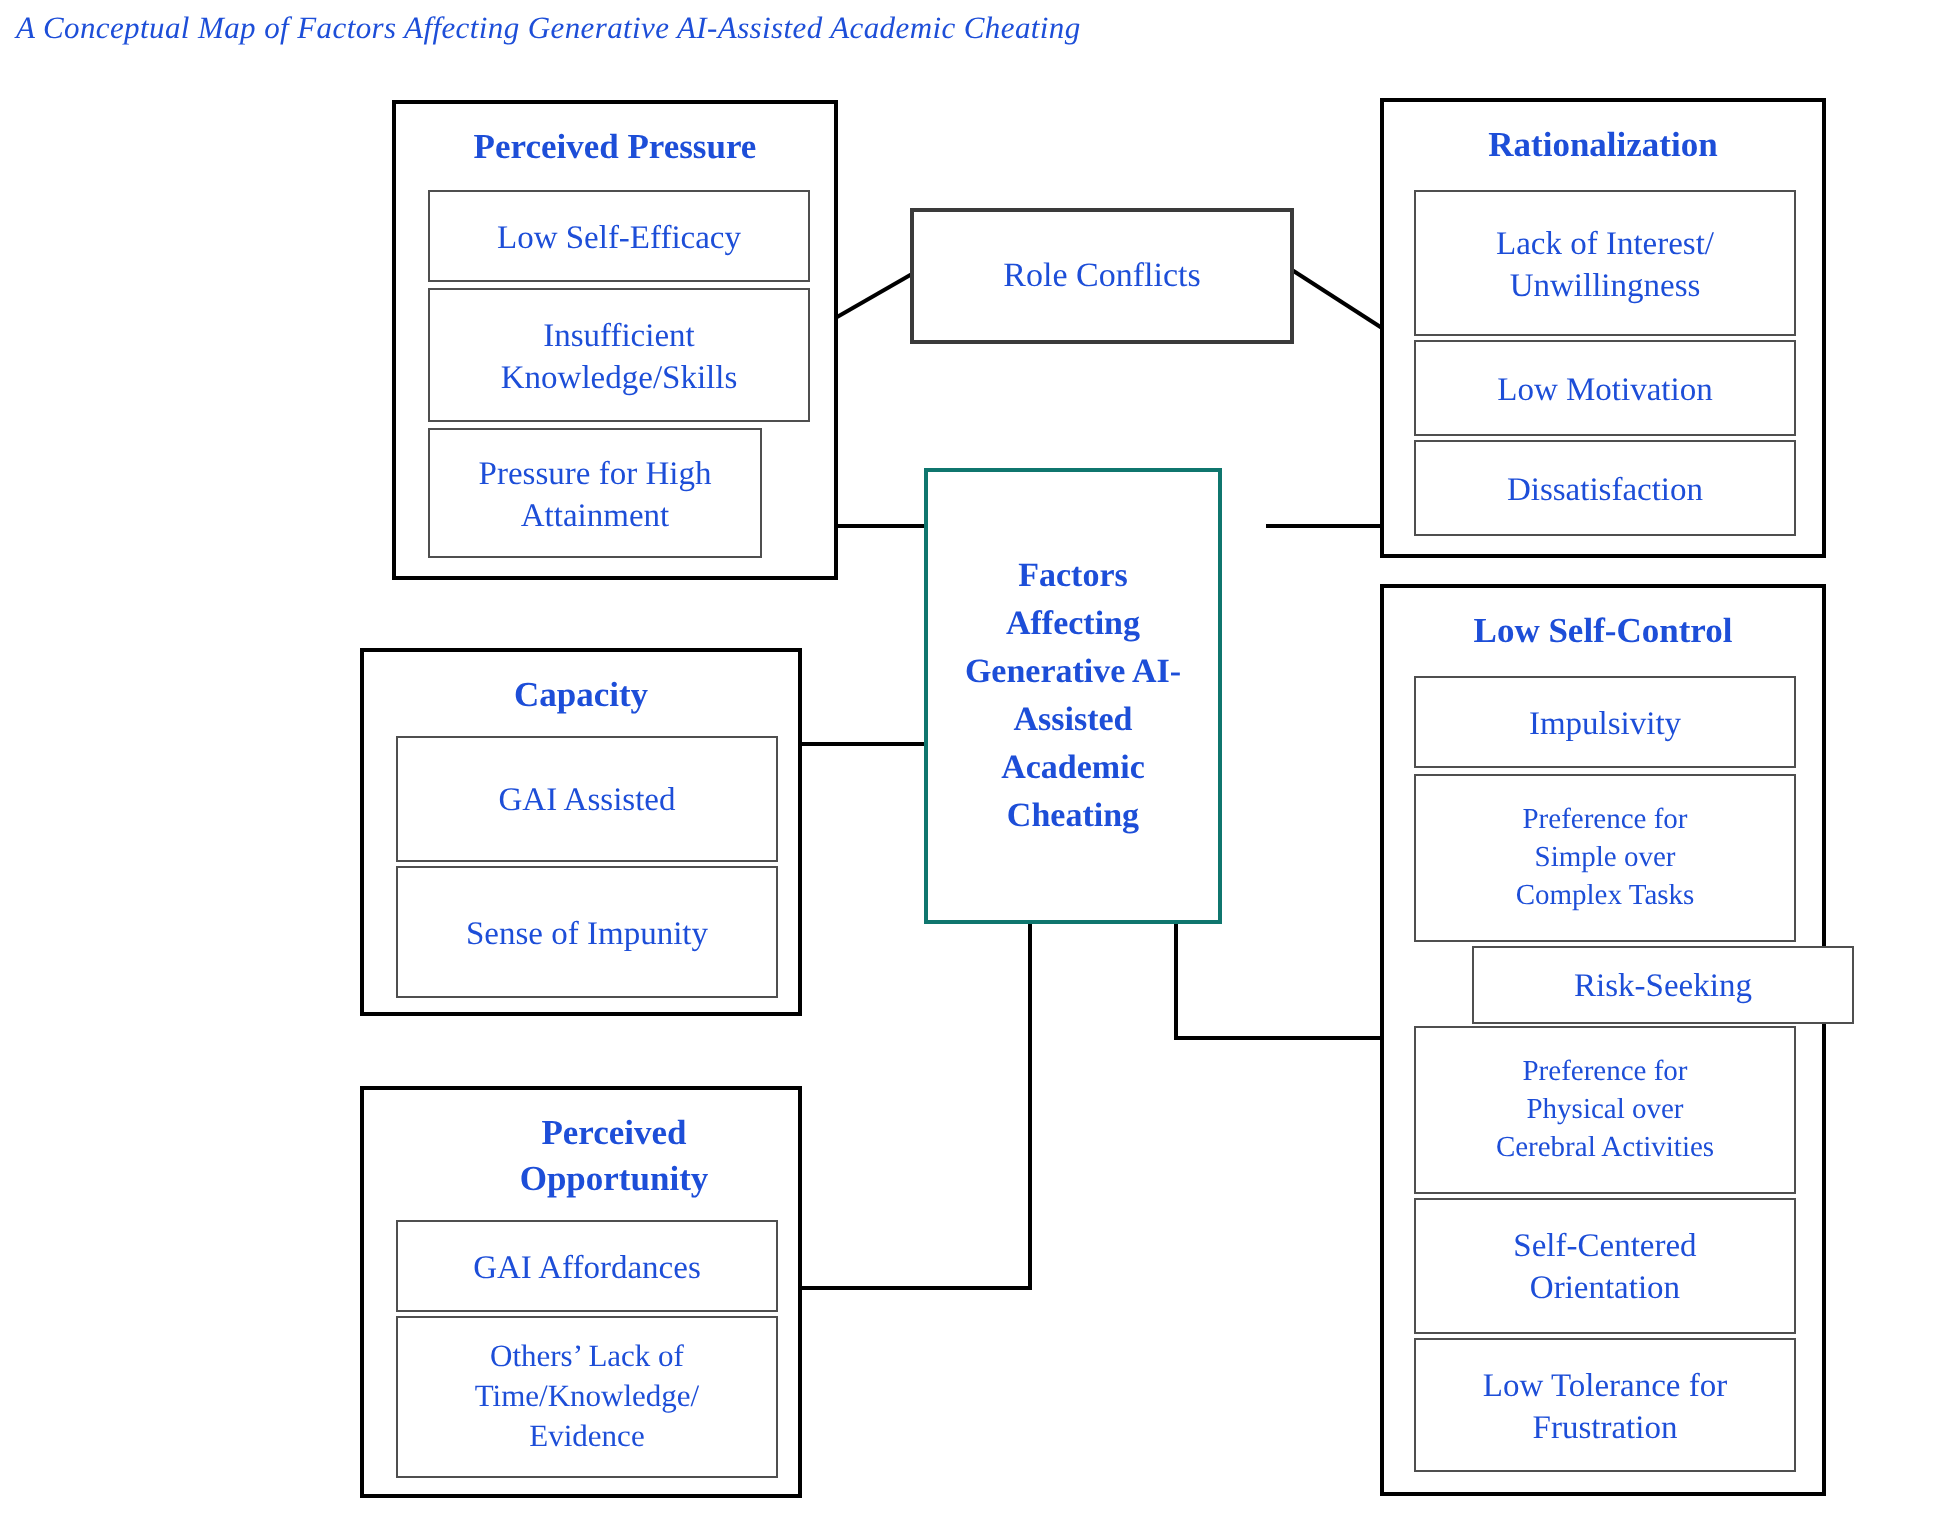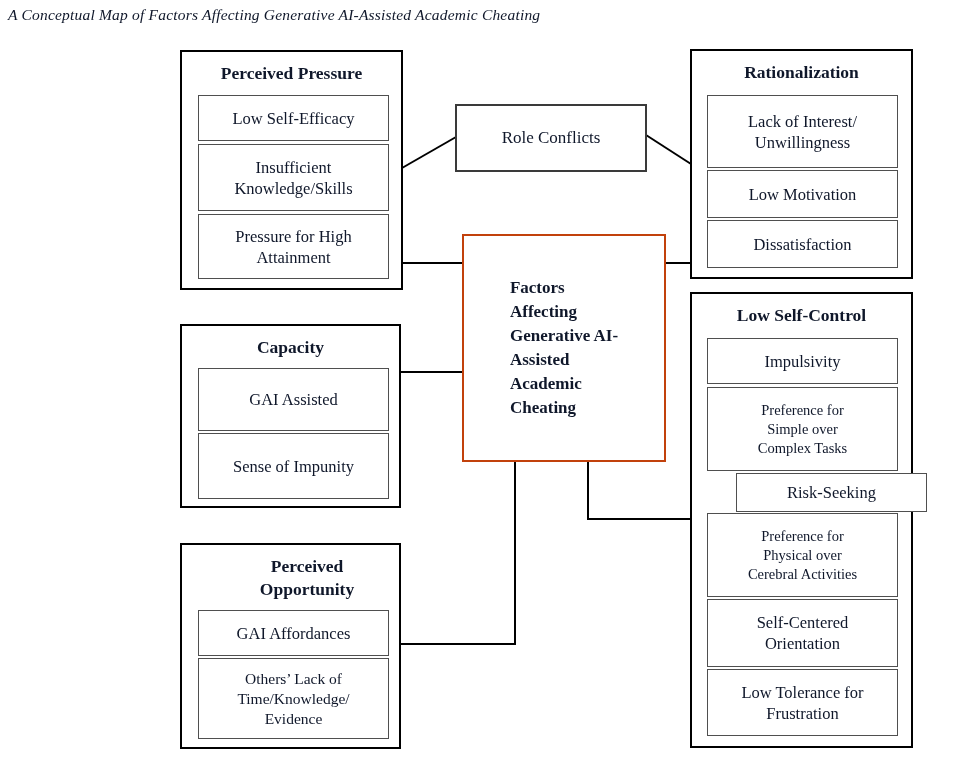--- a/index.html
+++ b/index.html
@@ -1,18 +1,18 @@
 <!DOCTYPE html>
 <html><head>
 <meta charset="utf-8">
 <style>
   html,body { margin:0; padding:0; background:#ffffff; }
   .canvas {
     position:relative; width:967px; height:769px; background:#ffffff;
-    font-family:"Liberation Serif", serif; color:#0f172a;
+    font-family:"Liberation Serif", serif; color:#1d4ed8;
   }
   .doc-title {
     position:absolute; left:8px; top:6px;
     font-style:italic; font-size:15.5px; letter-spacing:0.2px;
     white-space:nowrap;
   }
   .connectors { position:absolute; left:0; top:0; }
   .group {
     position:absolute; border:2px solid #000; background:#ffffff;
     box-sizing:border-box;
@@ -22,33 +22,33 @@
     font-size:17.5px; line-height:23px; white-space:pre-line;
   }
   .item {
     position:absolute; border:1.5px solid #4f4f4f; background:#ffffff;
     box-sizing:border-box; display:flex; align-items:center; justify-content:center;
     text-align:center; font-size:16.5px; line-height:21px; white-space:pre-line;
   }
   .item.small { font-size:14.5px; line-height:19px; }
   .item.mid   { font-size:15.5px; line-height:20px; }
   .central-box {
-    position:absolute; left:462px; top:234px; width:204px; height:228px;
-    border:2px solid #c2410c; background:#ffffff; box-sizing:border-box;
-    display:flex; align-items:center; justify-content:center; text-align:left;
+    position:absolute; left:462px; top:234px; width:149px; height:228px;
+    border:2px solid #0f766e; background:#ffffff; box-sizing:border-box;
+    display:flex; align-items:center; justify-content:center; text-align:center;
     font-weight:bold; font-size:17px; line-height:24px; white-space:pre-line;
   }
   .role-box {
     position:absolute; left:455px; top:104px; width:192px; height:68px;
     border:2px solid #3a3a3a; background:#ffffff; box-sizing:border-box;
     display:flex; align-items:center; justify-content:center;
     font-size:17px;
   }
   
-  .g-pressure    { left:180px; top:50px;  width:223px; height:240px; }
+  .g-pressure    { left:196px; top:50px;  width:223px; height:240px; }
   .g-rational    { left:690px; top:49px;  width:223px; height:230px; }
   .g-capacity    { left:180px; top:324px; width:221px; height:184px; }
   .g-opportunity { left:180px; top:543px; width:221px; height:206px;padding-left:33px; }
   .g-selfcontrol { left:690px; top:292px; width:223px; height:456px; }
 </style>
 </head>
 <body>
 
 <div class="canvas">
 
@@ -62,21 +62,21 @@
     <polyline points="588,461 588,519 691,519"></polyline>
     <line x1="402" y1="168" x2="456" y2="137"></line>
     <line x1="646" y1="135" x2="691" y2="164"></line>
   </svg>
 
   <div class="group g-pressure">
     <div class="group-title">Perceived Pressure</div>
     <div class="item" style="left:16px; top:92px; width:191px; height:67px;">Insufficient
 Knowledge/Skills</div>
     <div class="item" style="left:16px; top:43px; width:191px; height:46px;">Low Self-Efficacy</div>
-    <div class="item" style="left:16px; top:162px; width:191px; height:65px;">Pressure for High
+    <div class="item" style="left:16px; top:162px; width:167px; height:65px;">Pressure for High
 Attainment</div>
   </div>
 
   <div class="role-box">Role Conflicts</div>
 
   <div class="group g-rational">
     <div class="group-title">Rationalization</div>
     <div class="item" style="left:15px; top:44px; width:191px; height:73px;">Lack of Interest/
 Unwillingness</div>
     <div class="item" style="left:15px; top:119px; width:191px; height:48px;">Low Motivation</div>

